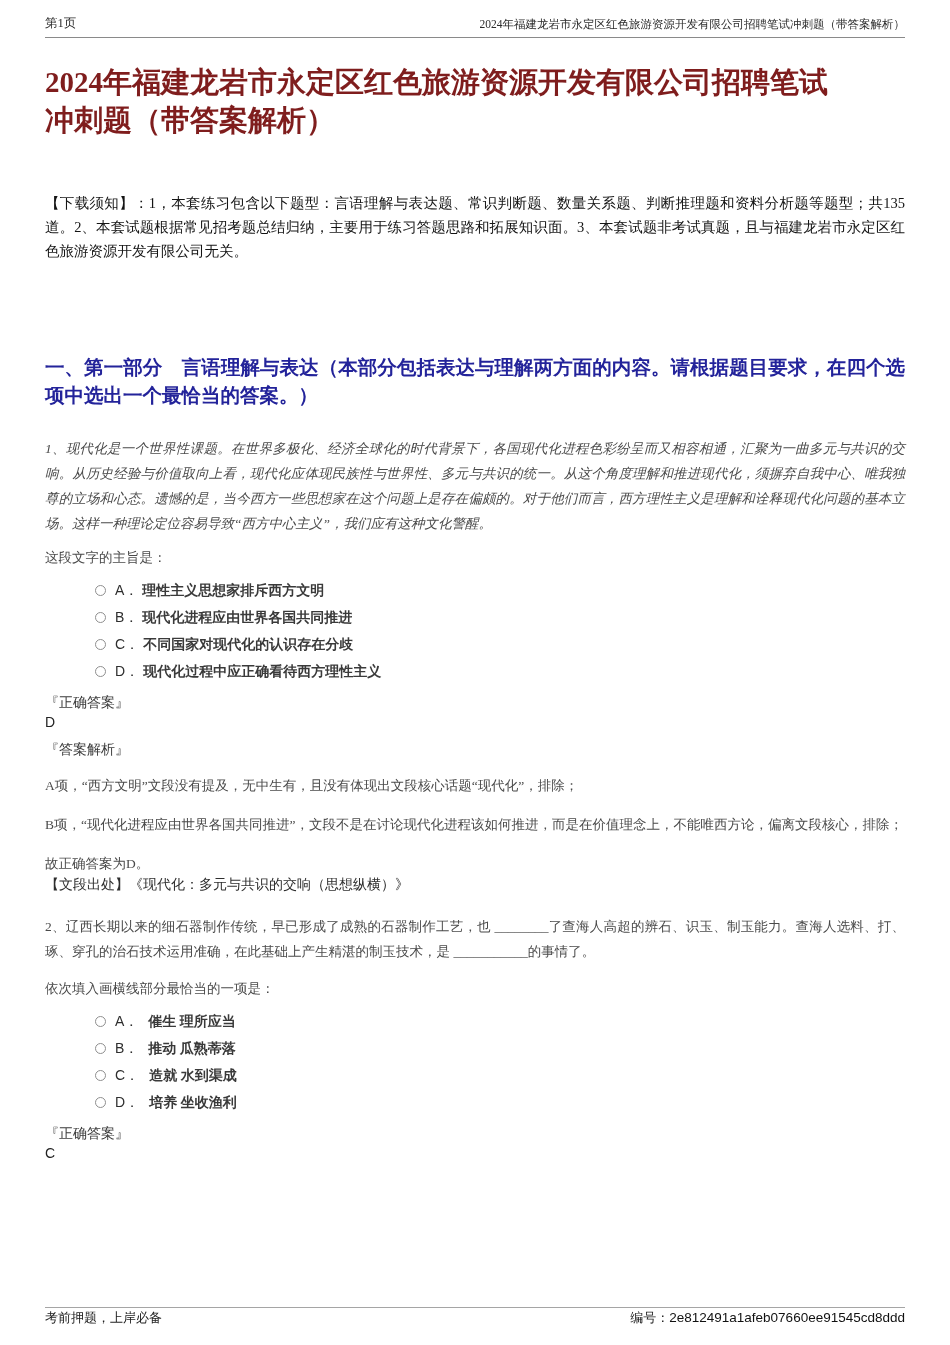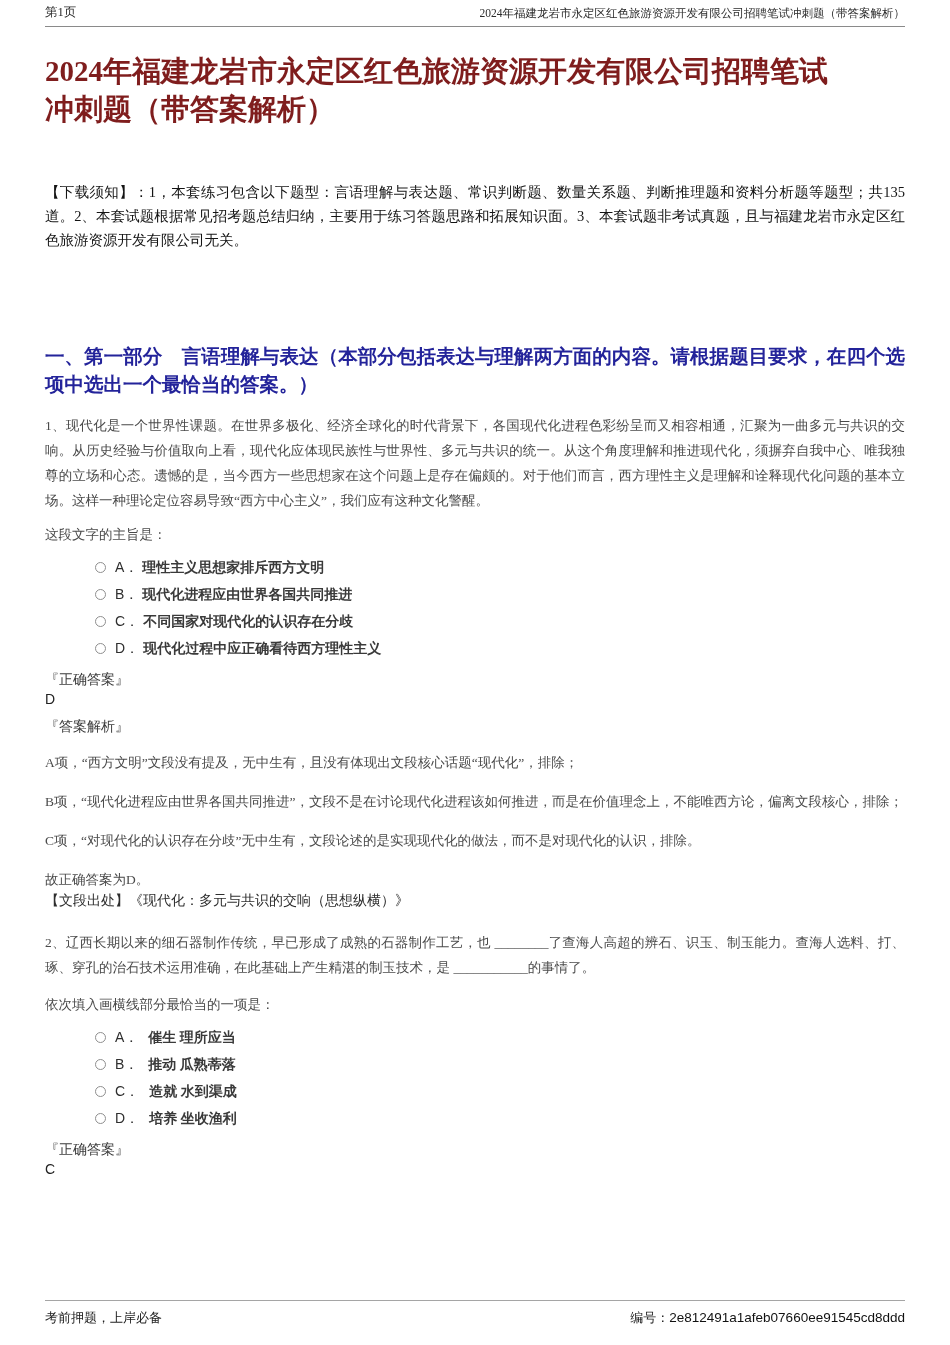--- a/index.html
+++ b/index.html
@@ -12,21 +12,21 @@
   }
   .page {
     position: relative;
     width: 950px; height: 1345px;
     padding: 0 45px;
     background: #fff;
   }
   
   .header {
     display: flex; justify-content: space-between; align-items: flex-end;
-    padding-top: 4px; padding-bottom: 5px;
+    padding-top: 15px; padding-bottom: 5px;
     border-bottom: 1px solid #8a8a8a;
   }
   .header .pageno { font-size: 12.5px; color: #2b2b2b; }
   .header .doctitle { font-size: 11.5px; color: #2b2b2b; }
   
   .title {
     margin-top: 25px;
     text-align: left;
     color: #7f1d1d;
     font-weight: bold;
@@ -51,21 +51,21 @@
     line-height: 28px;
     text-align: justify;
   }
   
   .qtext {
     font-size: 13.5px;
     line-height: 25px;
     color: #4a4a4a;
     text-align: justify;
   }
-  .q1-stem { margin-top: 14px; }
+  .q1-stem { margin-top: 26px; font-style: italic; }
   .q-prompt { margin-top: 13px; font-size: 13.5px; color: #4a4a4a; }
   
   .options { margin-top: 10px; margin-left: 50px; }
   .option {
     display: flex; align-items: center;
     height: 27px;
     font-size: 14px; color: #3a3a3a;
     cursor: pointer;
   }
   .radio {
@@ -92,21 +92,21 @@
   }
   .analysis-p { margin-top: 14px; }
   .source-line { font-size: 14px; color: #2e2e2e; }
   .q2-stem { margin-top: 20px; }
   .q2-prompt { margin-top: 16px; }
   
   .footer {
     position: absolute;
     left: 45px; right: 45px; bottom: 18px;
     border-top: 1px solid #a5a5a5;
-    padding-top: 8px;
+    padding-top: 1px;
     display: flex; justify-content: space-between; align-items: baseline;
   }
   .footer .left { font-size: 13px; color: #222; }
   .footer .right { font-size: 13px; color: #222; }
   .footer .right .serial {
     font-family: "Liberation Sans", sans-serif;
     font-size: 13.5px; color: #111;
   }
 </style>
 </head>
@@ -153,21 +153,20 @@
       <span class="opt-text">现代化过程中应正确看待西方理性主义</span>
     </div>
   </div>
 
   <p class="ans-label">『正确答案』</p>
   <p class="ans-letter">D</p>
   <p class="ans-label">『答案解析』</p>
 
   <p class="qtext analysis-p">A项，“西方文明”文段没有提及，无中生有，且没有体现出文段核心话题“现代化”，排除；</p>
   <p class="qtext analysis-p">B项，“现代化进程应由世界各国共同推进”，文段不是在讨论现代化进程该如何推进，而是在价值理念上，不能唯西方论，偏离文段核心，排除；</p>
-  <p class="qtext analysis-p">C项，“对现代化的认识存在分歧”无中生有，文段论述的是实现现代化的做法，而不是对现代化的认识，排除。</p>
   <p class="qtext analysis-p">故正确答案为D。</p>
 
   <p class="source-line">【文段出处】《现代化：多元与共识的交响（思想纵横）》</p>
 
   <p class="qtext q2-stem">2、辽西长期以来的细石器制作传统，早已形成了成熟的石器制作工艺，也 ________了查海人高超的辨石、识玉、制玉能力。查海人选料、打、琢、穿孔的治石技术运用准确，在此基础上产生精湛的制玉技术，是 ___________的事情了。</p>
   <p class="q-prompt q2-prompt">依次填入画横线部分最恰当的一项是：</p>
 
   <div class="options spaced">
     <div class="option">
       <span class="radio"></span>

